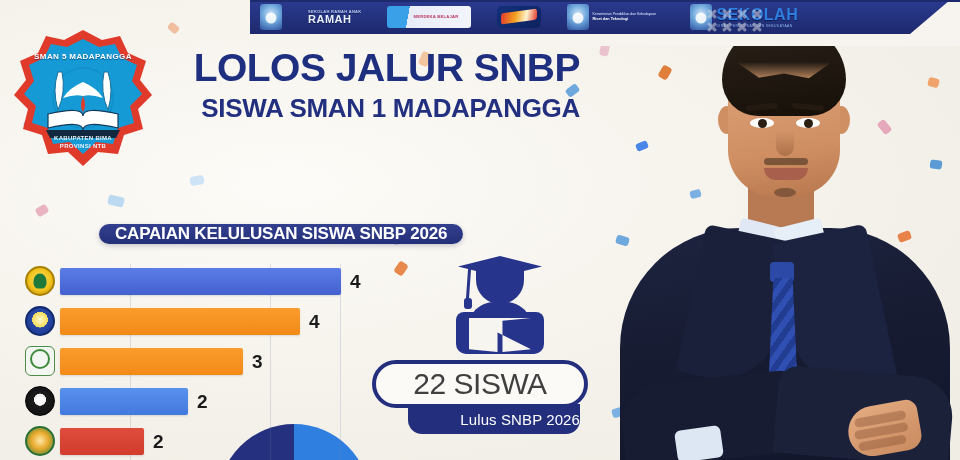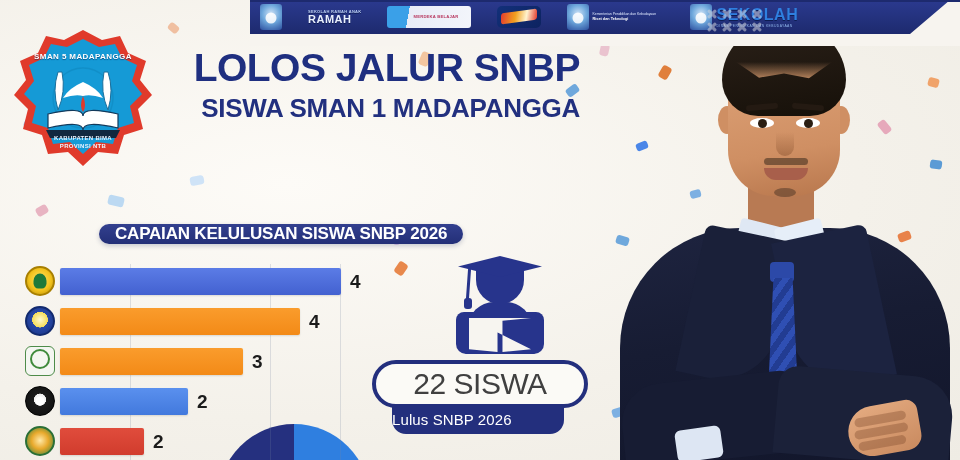--- a/index.html
+++ b/index.html
@@ -126,23 +126,23 @@
   .bookR { left:63px; border-radius:2px 8px 10px 4px; }
   .book-page { position:absolute; left:14px; top:62px; width:72px; height:40px;
                background:#27348c; border-radius:4px; }
   .book-page::after { content:""; position:absolute; left:5px; top:4px; width:62px; height:34px;
                background:#f7f5f0; clip-path:polygon(0 0,46% 8%,46% 100%,0 92%,0 0,100% 0,54% 8%,54% 100%,100% 92%); }
 
   .badge { position:absolute; left:372px; top:360px; width:216px; height:48px; z-index:7;
            background:#fbfaf6; border:4px solid #232f7d; border-radius:24px;
            display:flex; align-items:center; justify-content:center; }
   .badge span { font-size:30px; font-weight:normal; color:#404040; letter-spacing:-0.5px;text-align:center; }
-  .subbadge { position:absolute; left:392px; top:404px; width:172px; height:30px; z-index:6;
+  .subbadge { position:absolute; left:408px; top:404px; width:172px; height:30px; z-index:6;
               background:#232f7d; border-radius:0 0 14px 14px;
-              display:flex; align-items:flex-end; justify-content:flex-start; padding-bottom:6px; }
+              display:flex; align-items:flex-end; justify-content:flex-end; padding-bottom:6px; }
   .subbadge span { font-size:15px; color:#ffffff; letter-spacing:.1px; }
 
   
   .pie { position:absolute; left:218px; top:424px; width:152px; height:152px; border-radius:50%;
          z-index:3;
          background:conic-gradient(#2f7fe0 0deg 180deg, #25307f 180deg 360deg); }
 
   
   .portrait { position:absolute; left:598px; top:0px; width:362px; height:460px; z-index:4; }
   .p-neck { position:absolute; left:150px; top:180px; width:66px; height:78px; background:#b87a53;

